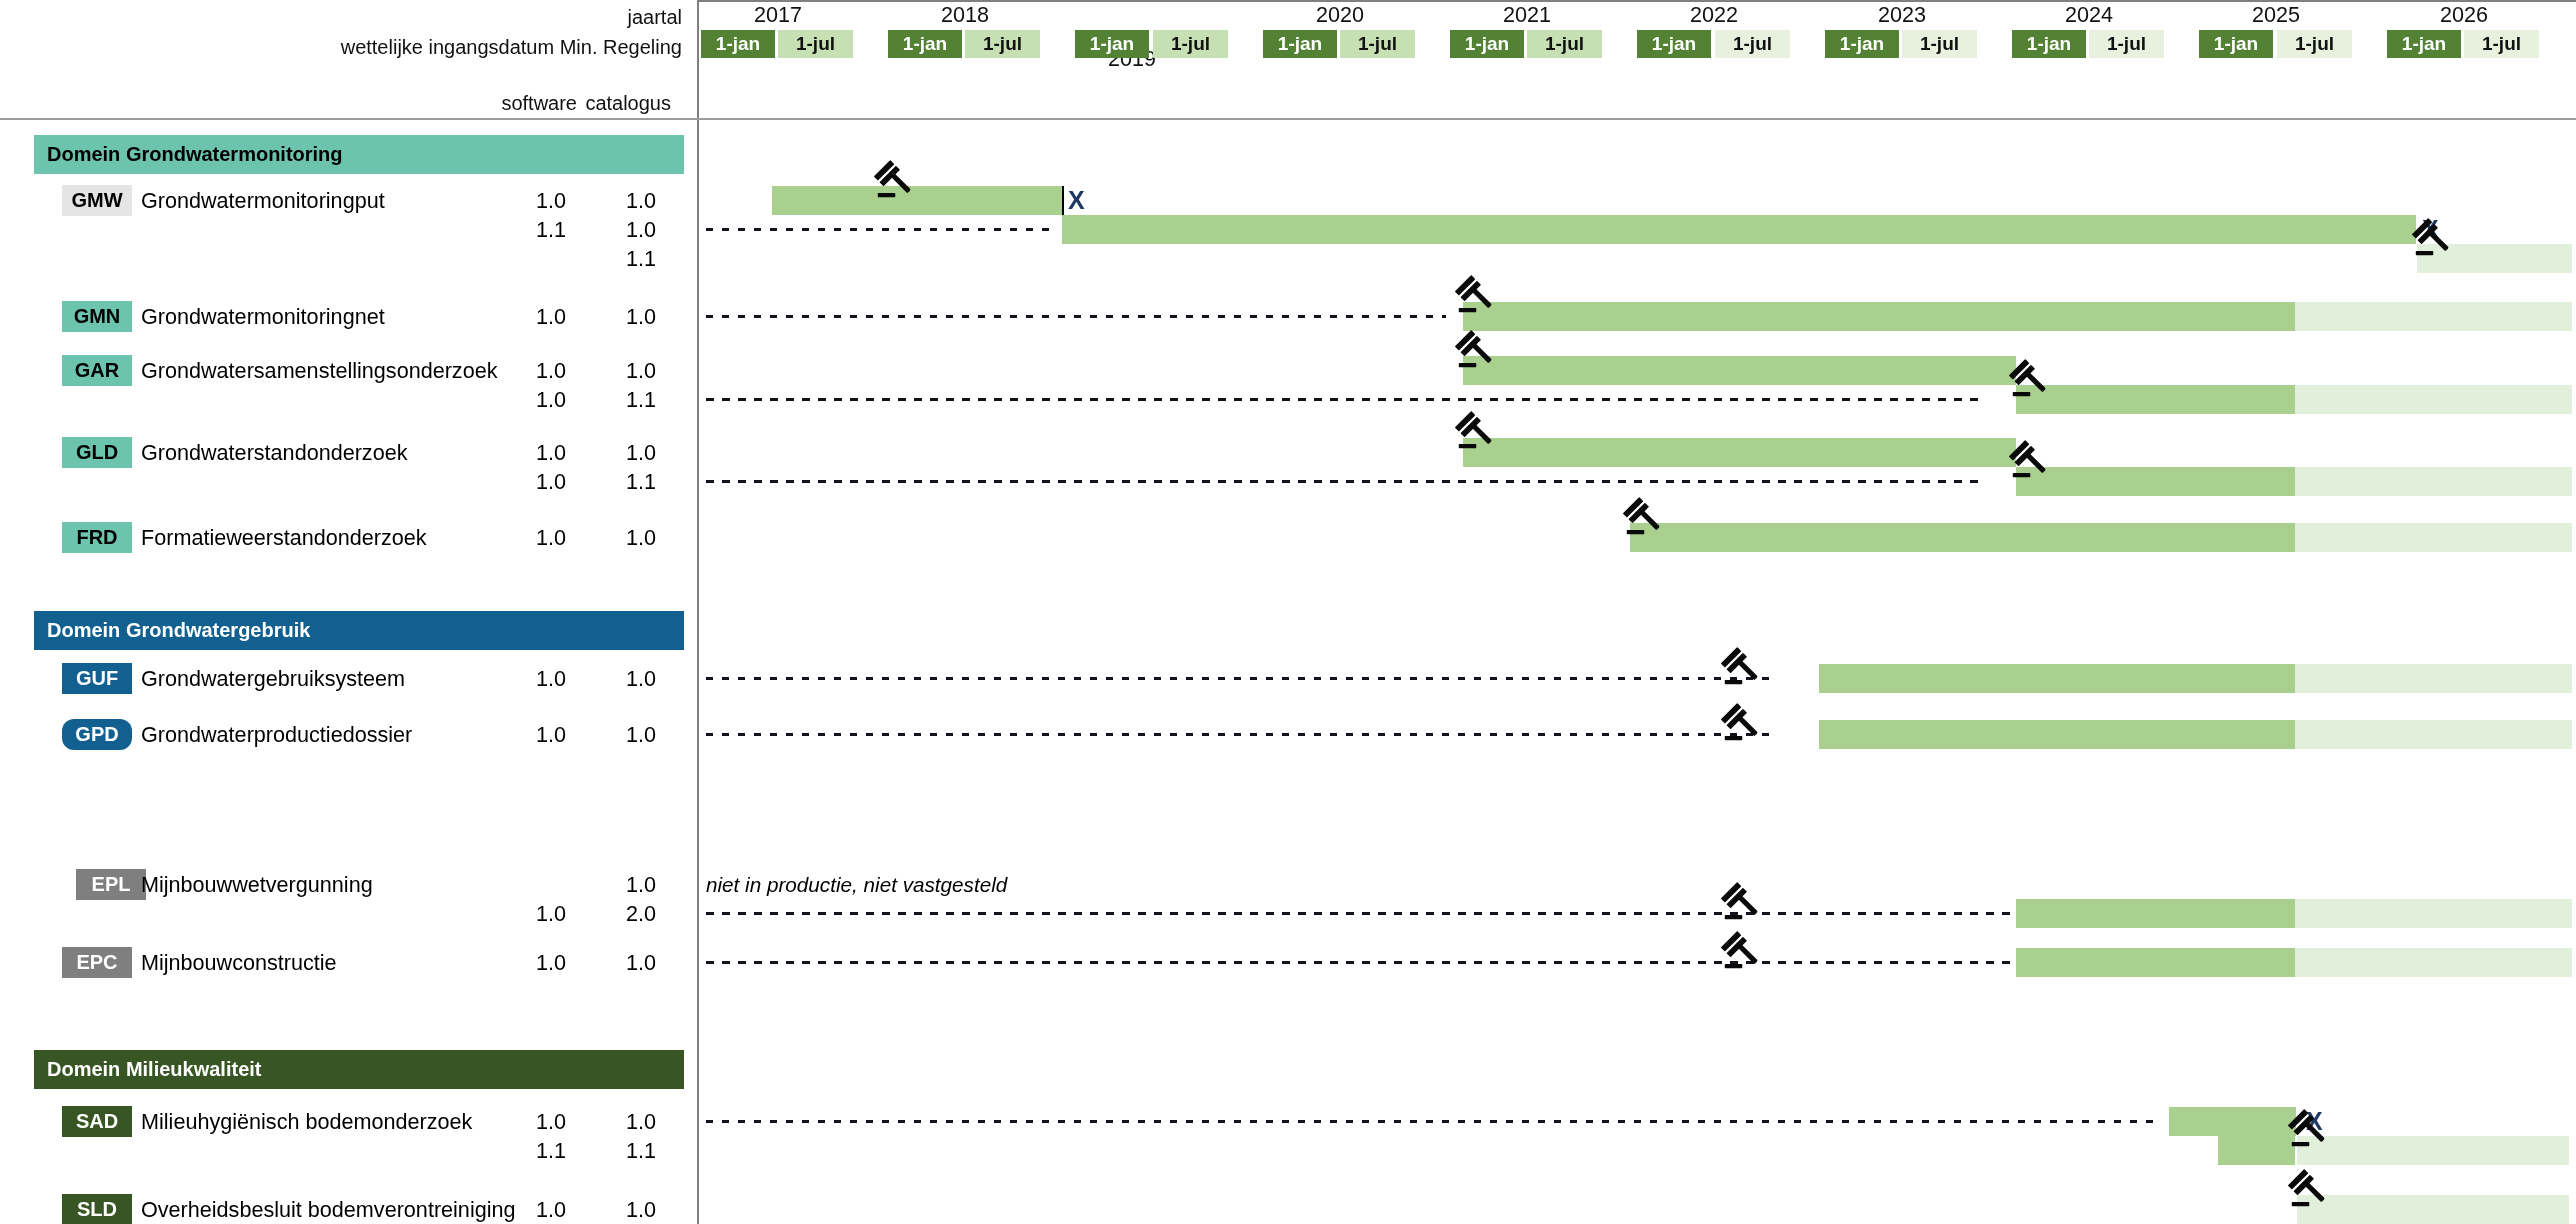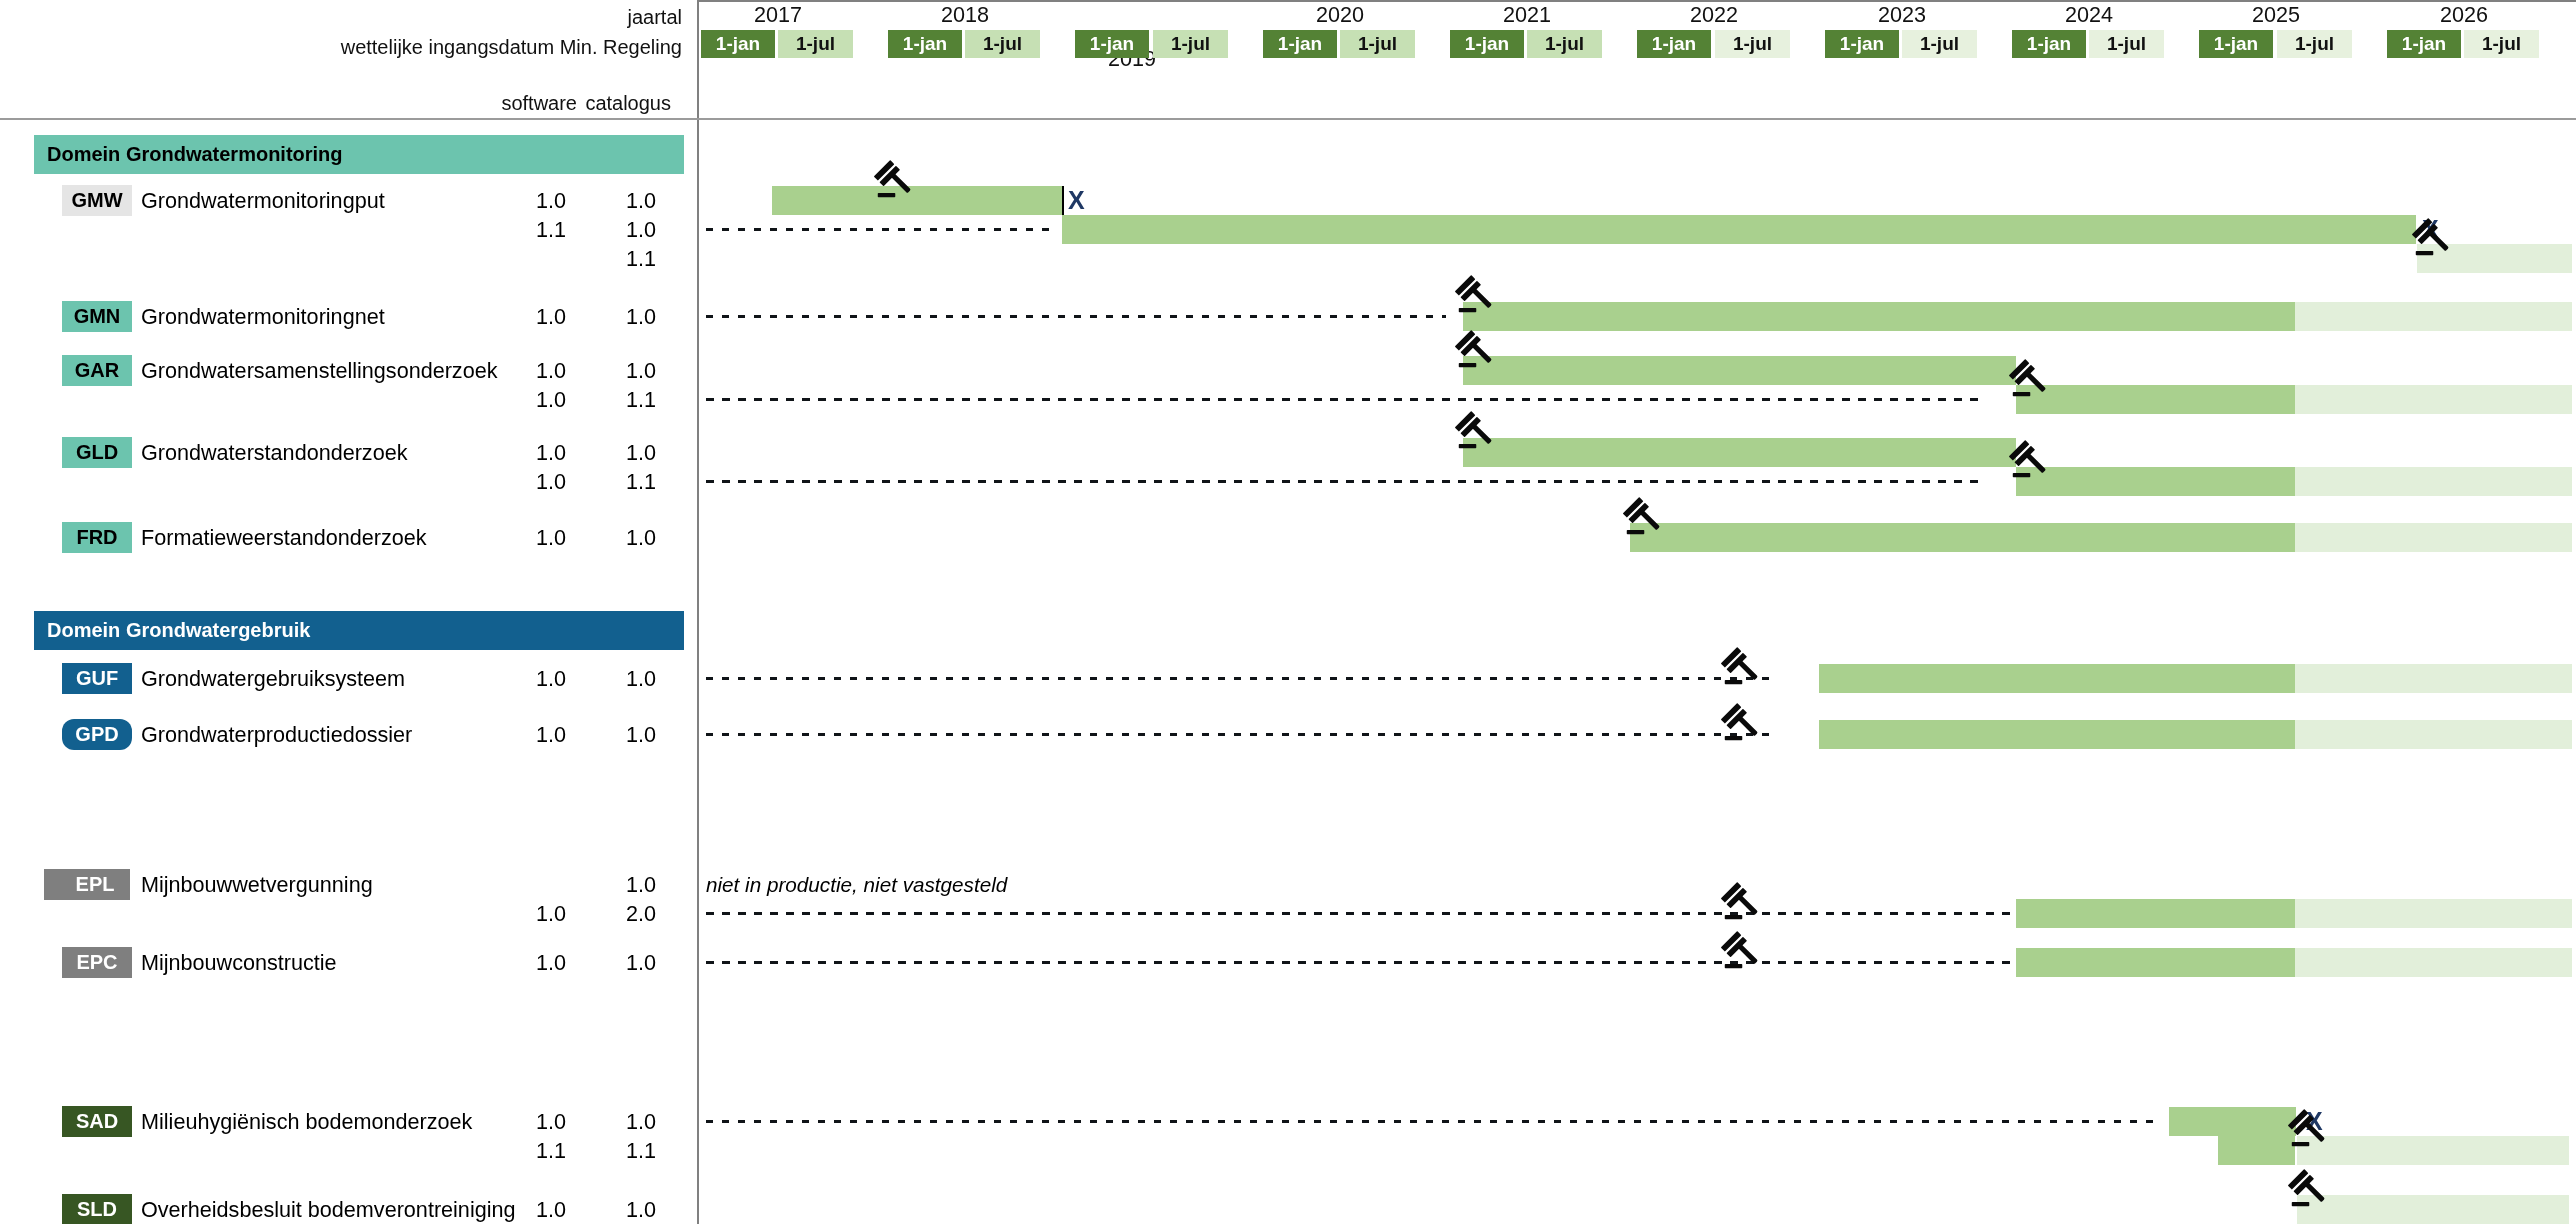--- a/index.html
+++ b/index.html
@@ -227,21 +227,21 @@
     <svg viewBox="0 0 52 48" width="38" height="35" class="gavel" style="left: 1724px; top: 706px;">
       <g fill="#0a0a0a">
         <rect x="1" y="41" width="24" height="6" rx="1"></rect>
         <rect x="28.5" y="10" width="7" height="34" rx="2" transform="rotate(-45 32 27)"></rect>
         <g transform="rotate(-45 16 15)">
           <rect x="-1" y="3" width="32" height="8" rx="1"></rect>
           <rect x="-1" y="14" width="32" height="8" rx="1"></rect>
         </g>
       </g>
     </svg>
-    <div class="code-badge" style="left: 44px; top: 869px; background: rgb(127, 127, 127); color: rgb(255, 255, 255); padding-left: 16px;">EPL</div>
+    <div class="code-badge" style="left: 76px; top: 869px; background: rgb(127, 127, 127); color: rgb(255, 255, 255);">EPL</div>
     <div class="row-label" style="left: 141px; top: 870px;">Mijnbouwwetvergunning</div>
     <div class="ver" style="left: 571px; top: 870px;">1.0</div>
     <div class="note" style="left: 706px; top: 870px;">niet in productie, niet vastgesteld</div>
     <div class="ver" style="left: 481px; top: 899px;">1.0</div>
     <div class="ver" style="left: 571px; top: 899px;">2.0</div>
     <div class="dashline" style="left: 706px; top: 912px; width: 1304px;"></div>
     <div class="bar" style="left: 2016px; top: 899px; width: 279px; background: rgb(169, 208, 142);"></div>
     <div class="bar" style="left: 2295px; top: 899px; width: 277px; background: rgb(226, 239, 218);"></div>
     <svg viewBox="0 0 52 48" width="38" height="35" class="gavel" style="left: 1724px; top: 885px;">
       <g fill="#0a0a0a">
@@ -263,20 +263,21 @@
     <svg viewBox="0 0 52 48" width="38" height="35" class="gavel" style="left: 1724px; top: 934px;">
       <g fill="#0a0a0a">
         <rect x="1" y="41" width="24" height="6" rx="1"></rect>
         <rect x="28.5" y="10" width="7" height="34" rx="2" transform="rotate(-45 32 27)"></rect>
         <g transform="rotate(-45 16 15)">
           <rect x="-1" y="3" width="32" height="8" rx="1"></rect>
           <rect x="-1" y="14" width="32" height="8" rx="1"></rect>
         </g>
       </g>
     </svg>
+    <div class="domain-header" style="left: 34px; top: 1050px; width: 650px; background: rgb(55, 86, 35); color: rgb(255, 255, 255);">Domein Milieukwaliteit</div>
     <div class="code-badge" style="left: 62px; top: 1106px; background: rgb(55, 86, 35); color: rgb(255, 255, 255);">SAD</div>
     <div class="row-label" style="left: 141px; top: 1107px;">Milieuhygiënisch bodemonderzoek</div>
     <div class="ver" style="left: 481px; top: 1107px;">1.0</div>
     <div class="ver" style="left: 571px; top: 1107px;">1.0</div>
     <div class="dashline" style="left: 706px; top: 1120px; width: 1450px;"></div>
     <div class="bar" style="left: 2169px; top: 1107px; width: 127px; background: rgb(169, 208, 142);"></div>
     <div class="xmark" style="left: 2306px; top: 1107px; color: rgb(31, 56, 100);">X</div>
     <div class="ver" style="left: 481px; top: 1136px;">1.1</div>
     <div class="ver" style="left: 571px; top: 1136px;">1.1</div>
     <div class="bar" style="left: 2218px; top: 1136px; width: 77px; background: rgb(169, 208, 142);"></div>

